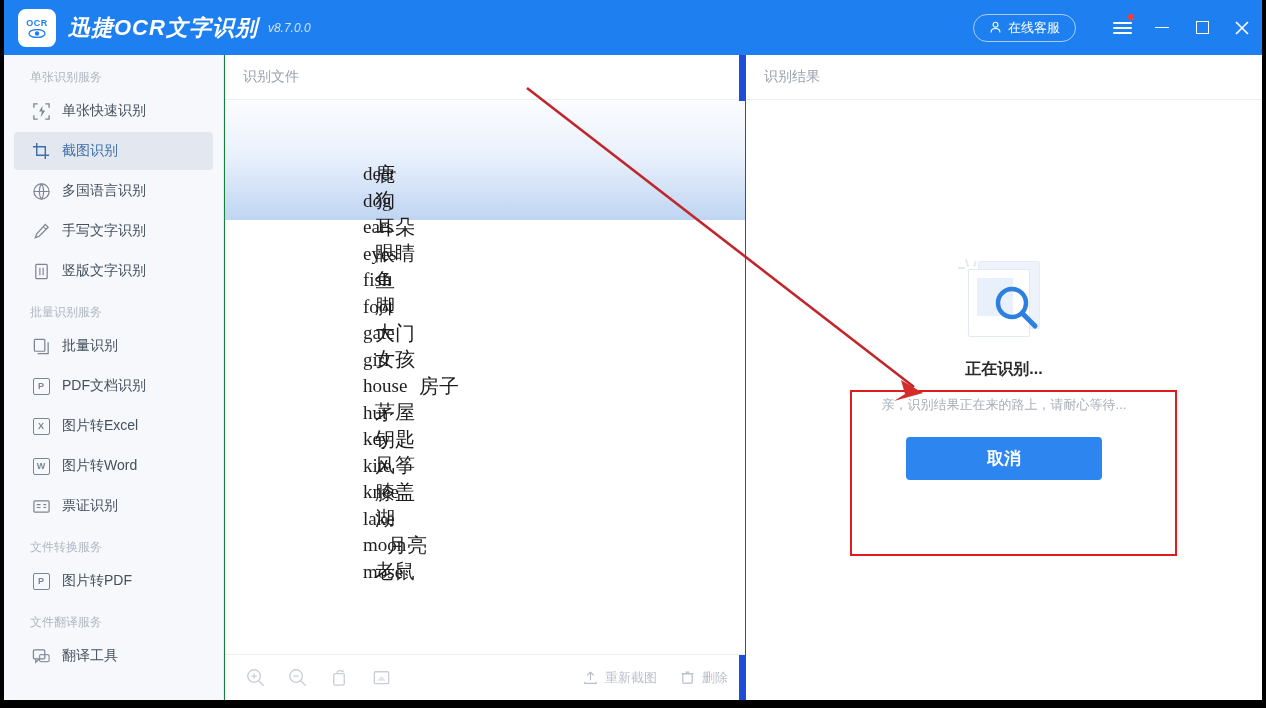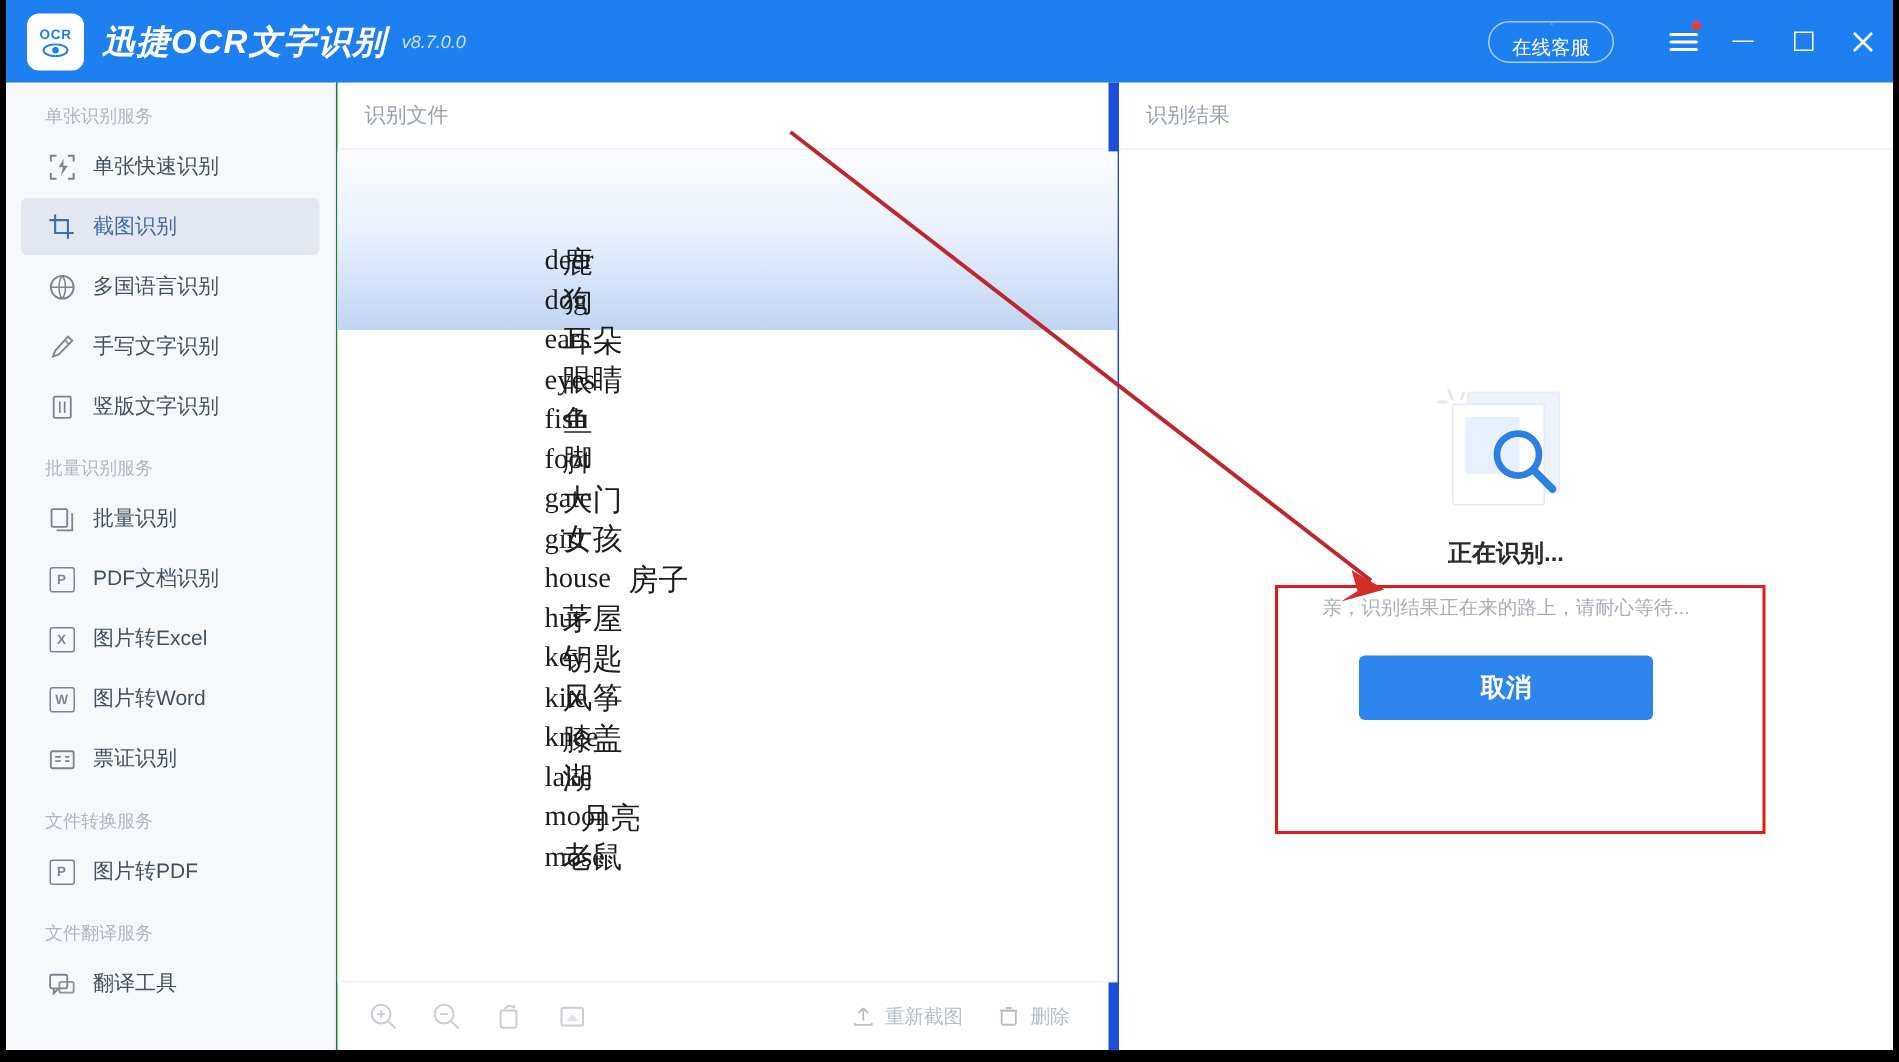--- a/index.html
+++ b/index.html
@@ -40,21 +40,21 @@
     margin-left: 10px; color: #cfe3fb; font-size: 12px; font-style: italic;
   }
   #titlebar-right {
     position: absolute; right: 0; top: 0; height: 55px;
     display: flex; align-items: center;
   }
   #service-pill {
     display: flex; align-items: center; gap: 6px;
     height: 28px; padding: 0 15px;
     border: 1px solid #a9cdf7; border-radius: 14px;
-    color: #ffffff; font-size: 13px; white-space: nowrap; flex-direction: column;
+    color: #ffffff; font-size: 13px; white-space: nowrap;
   }
   .win-btn {
     width: 40px; height: 55px;
     display: flex; align-items: center; justify-content: center;
     color: #ffffff; position: relative;
   }
   #menu-btn { margin-left: 26px; }
   .menu-bars { width: 19px; }
   .menu-bars i { display: block; height: 2px; background: #fff; margin: 3px 0; border-radius: 1px; }
   #menu-dot {
@@ -125,21 +125,21 @@
 
   
   #bottombar {
     position: absolute; left: 0; bottom: 0; width: 520px; height: 46px;
     border-top: 1px solid #eceff3;
     display: flex; align-items: center;
     color: #c8cdd6;
   }
   .tool-ico { width: 22px; height: 22px; margin-left: 20px; color: #c9ced6; }
   #bottombar .right-group {
-    position: absolute; right: 32px; display: flex; align-items: center; gap: 22px;
+    position: absolute; right: 17px; display: flex; align-items: center; gap: 22px;
     color: #b9bfc9; font-size: 13px;
   }
   .bb-act { display: flex; align-items: center; gap: 6px; }
 
   
   #right {
     position: absolute; left: 742px; top: 55px; width: 516px; height: 645px;
     background: #ffffff;
   }
   #result-empty {

